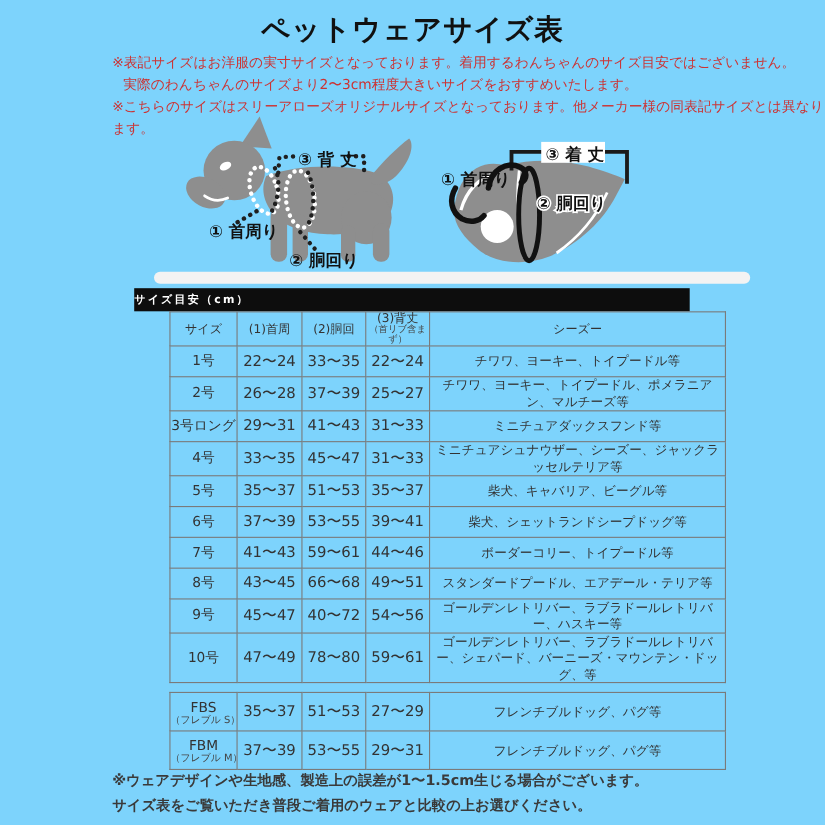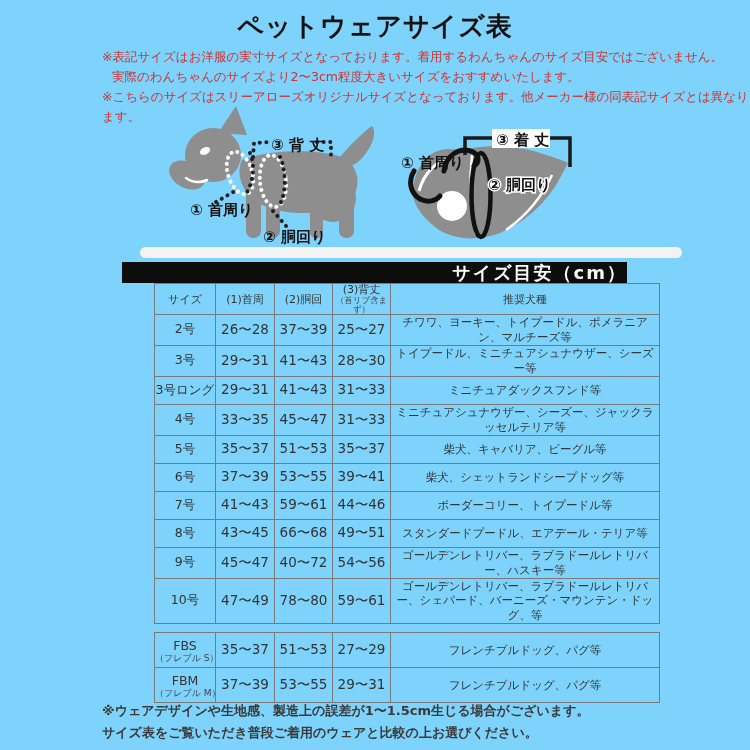--- a/index.html
+++ b/index.html
@@ -12,22 +12,22 @@
   .diagram-svg{position:absolute;}
   .dog-svg{left:150px;top:105px;}
   .garment-svg{left:400px;top:105px;}
   .shadow-strip{position:absolute;left:140px;top:247px;width:542px;height:11px;
                 background:#f3f3f3;border-radius:6px;}
   .dlabel{font-size:15px;font-weight:bold;fill:#111;}
   .halo{paint-order:stroke;stroke:#ffffff;stroke-width:3px;}
   .dotB{stroke:#1f1f1f;stroke-width:4;stroke-dasharray:0.1 6.5;stroke-linecap:round;fill:none;}
   .dotW{stroke:#ffffff;stroke-width:4;stroke-dasharray:0.1 6;stroke-linecap:round;fill:none;}
   .table-wrap{position:absolute;left:122px;top:262px;width:505px;}
-  .band{height:21px;line-height:21px;background:#0d0d0d;color:#fff;text-align:right;
-        font-size:18px;font-weight:bold;letter-spacing:2px;}
+  .band{height:21px;line-height:21px;background:#0d0d0d;color:#fff;text-align:left;
+        font-size:10px;font-weight:bold;letter-spacing:2px;}
   table.sz{border-collapse:collapse;table-layout:fixed;width:505px;margin-left:32px;}
   table.sz td,table.sz th{border:1px solid #7a7a7a;text-align:center;vertical-align:middle;
         padding:0;color:#333;}
   table.sz th{font-weight:normal;font-size:11px;}
   th.breeds-h{font-size:12px;}
   th .sub{font-size:8.5px;line-height:9px;color:#444;}
   th .main-h{line-height:12px;}
   tr.head{height:23px;}
   tr.r{height:28px;}
   tr.r-tall{height:39px;}
@@ -119,35 +119,35 @@
         </colgroup>
       <tbody>
           <tr class="head">
         <th>サイズ</th>
         <th>(1)首周</th>
         <th>(2)胴回</th>
         <th>
           <div class="main-h">(3)背丈</div>
           <div class="sub">（首リブ含まず）</div>
         </th>
-        <th class="breeds-h">推奨犬種</th>
+        <th class="breeds-h">シーズー</th>
+      </tr>
+      <tr class="r">
+        <td class="size">1号</td>
+        <td class="num">22〜24</td>
+        <td class="num">33〜35</td>
+        <td class="num">22〜24</td>
+        <td class="breeds">チワワ、ヨーキー、トイプードル等</td>
       </tr>
       <tr class="r">
         <td class="size">2号</td>
         <td class="num">26〜28</td>
         <td class="num">37〜39</td>
         <td class="num">25〜27</td>
         <td class="breeds">チワワ、ヨーキー、トイプードル、ポメラニアン、マルチーズ等</td>
-      </tr>
-      <tr class="r">
-        <td class="size">3号</td>
-        <td class="num">29〜31</td>
-        <td class="num">41〜43</td>
-        <td class="num">28〜30</td>
-        <td class="breeds">トイプードル、ミニチュアシュナウザー、シーズー等</td>
       </tr>
       <tr class="r">
         <td class="size">3号ロング</td>
         <td class="num">29〜31</td>
         <td class="num">41〜43</td>
         <td class="num">31〜33</td>
         <td class="breeds">ミニチュアダックスフンド等</td>
       </tr>
       <tr class="r">
         <td class="size">4号</td>

